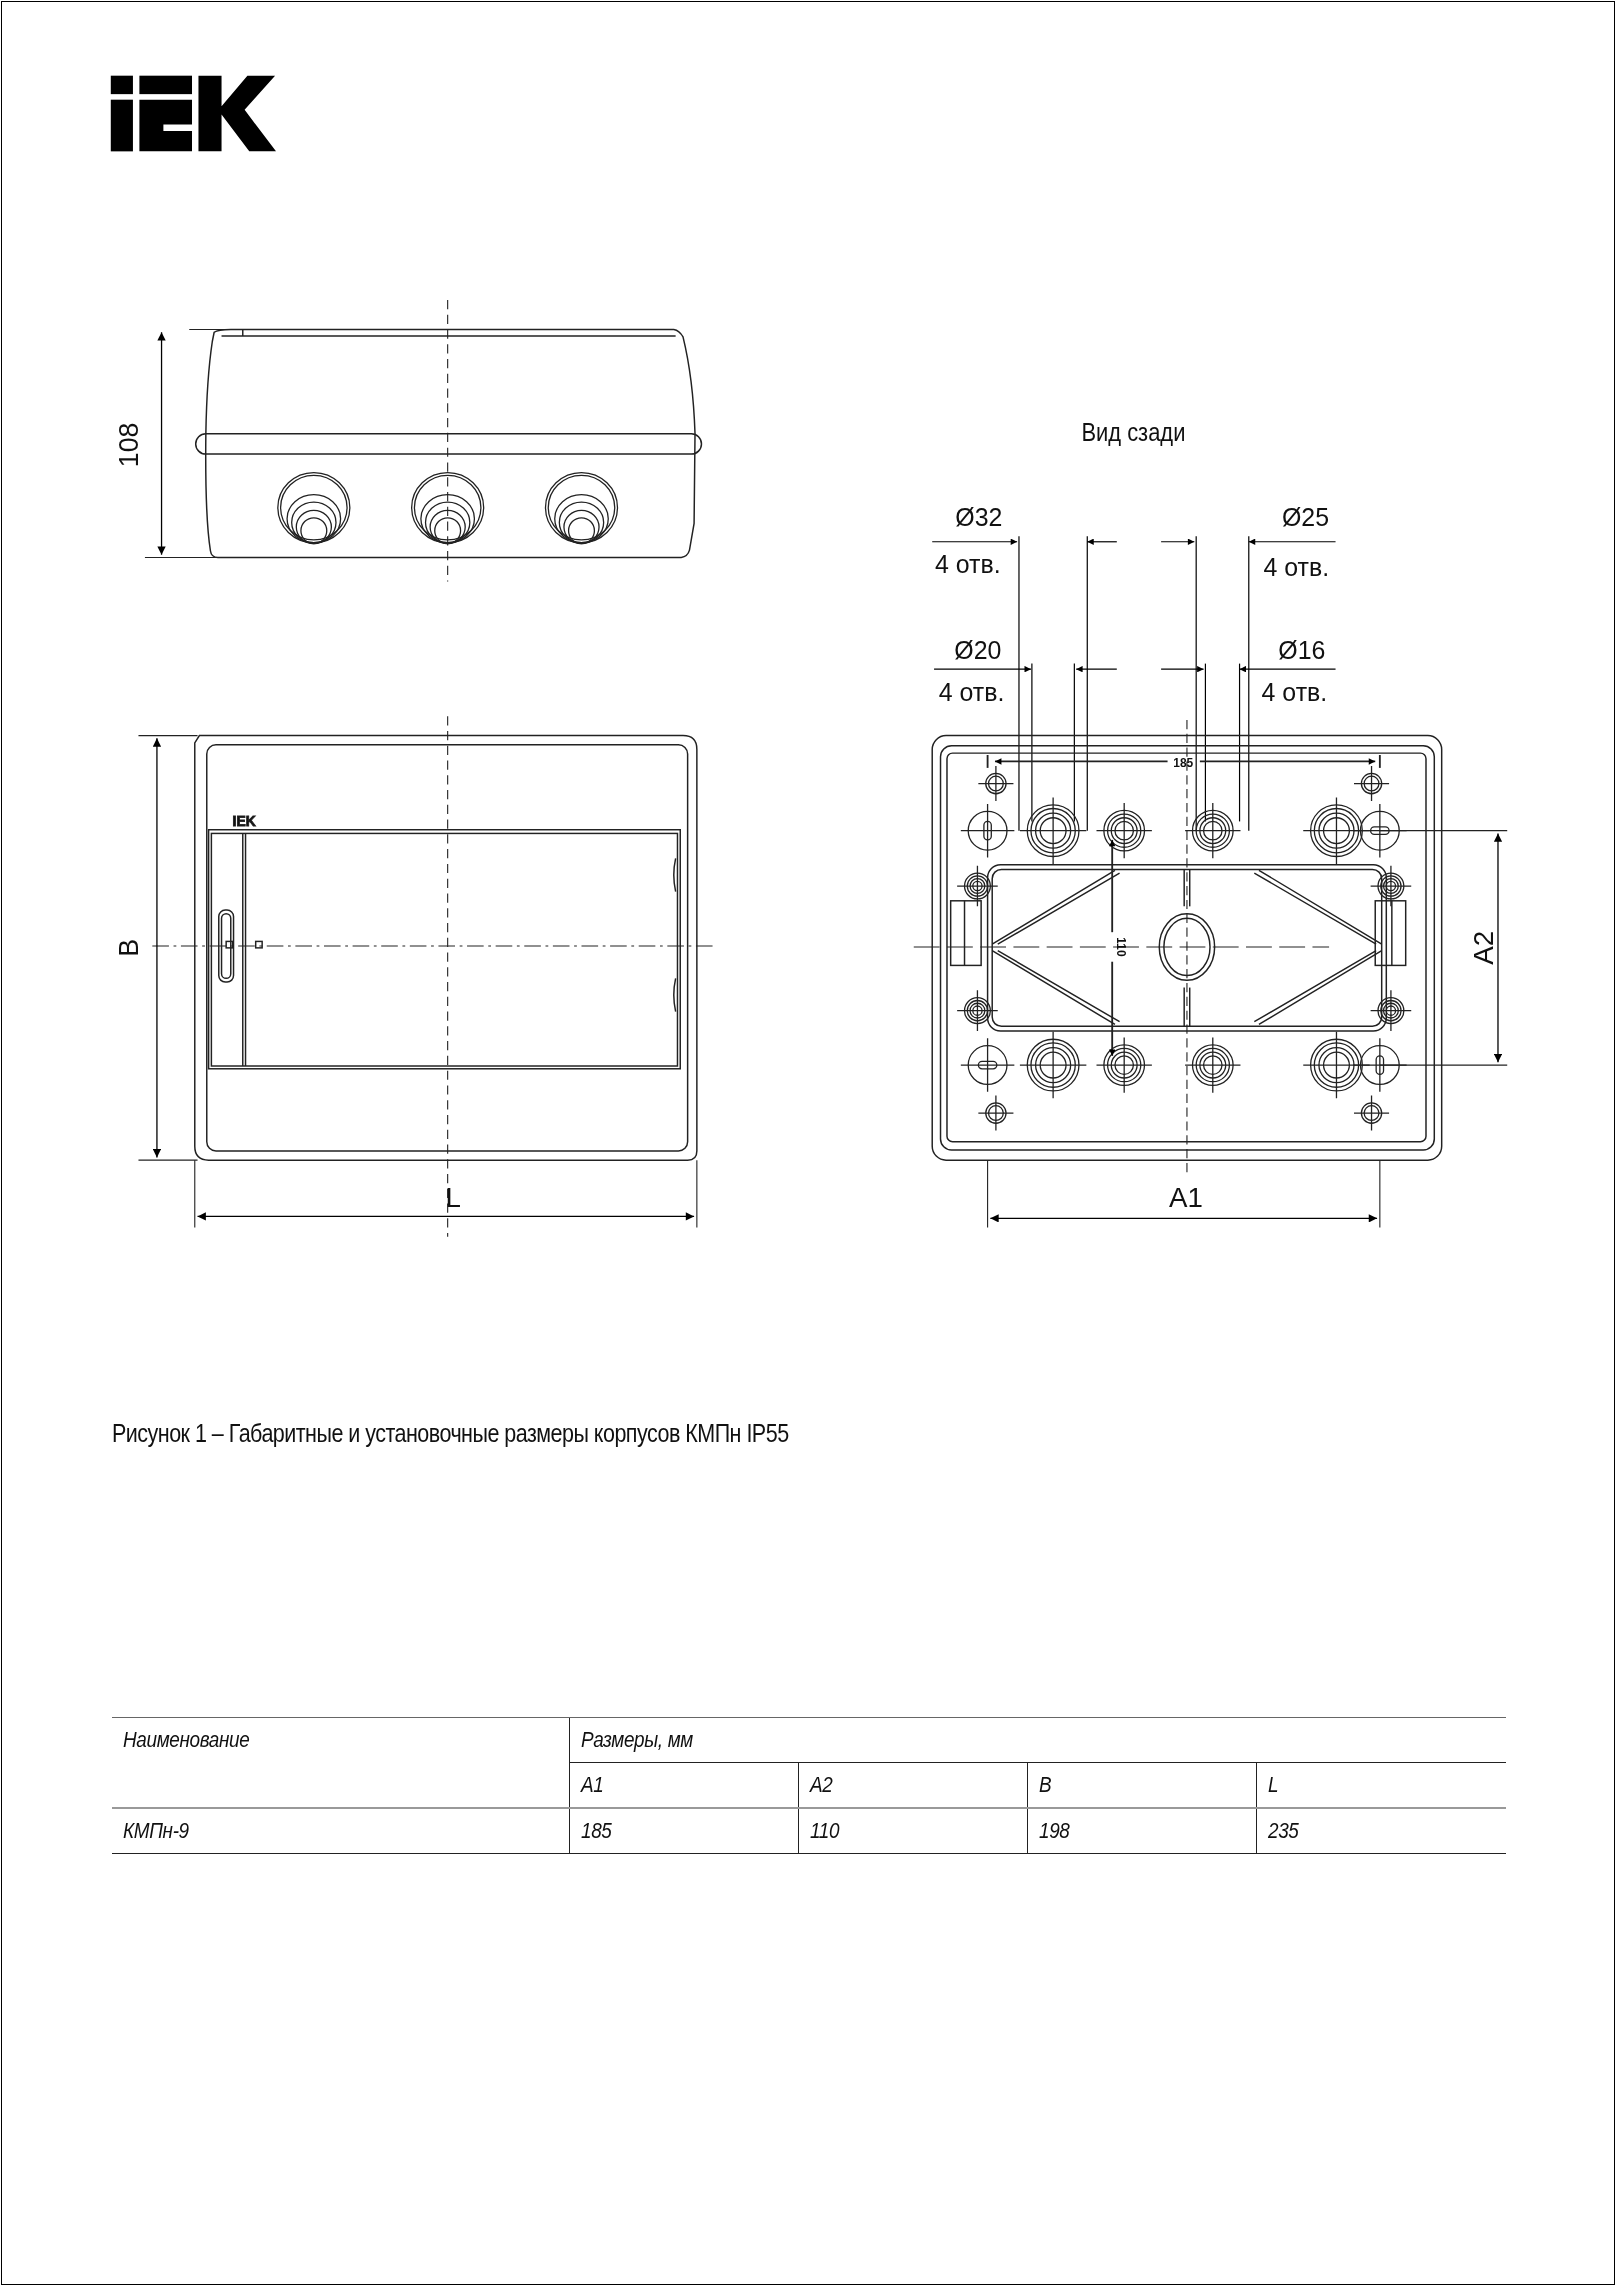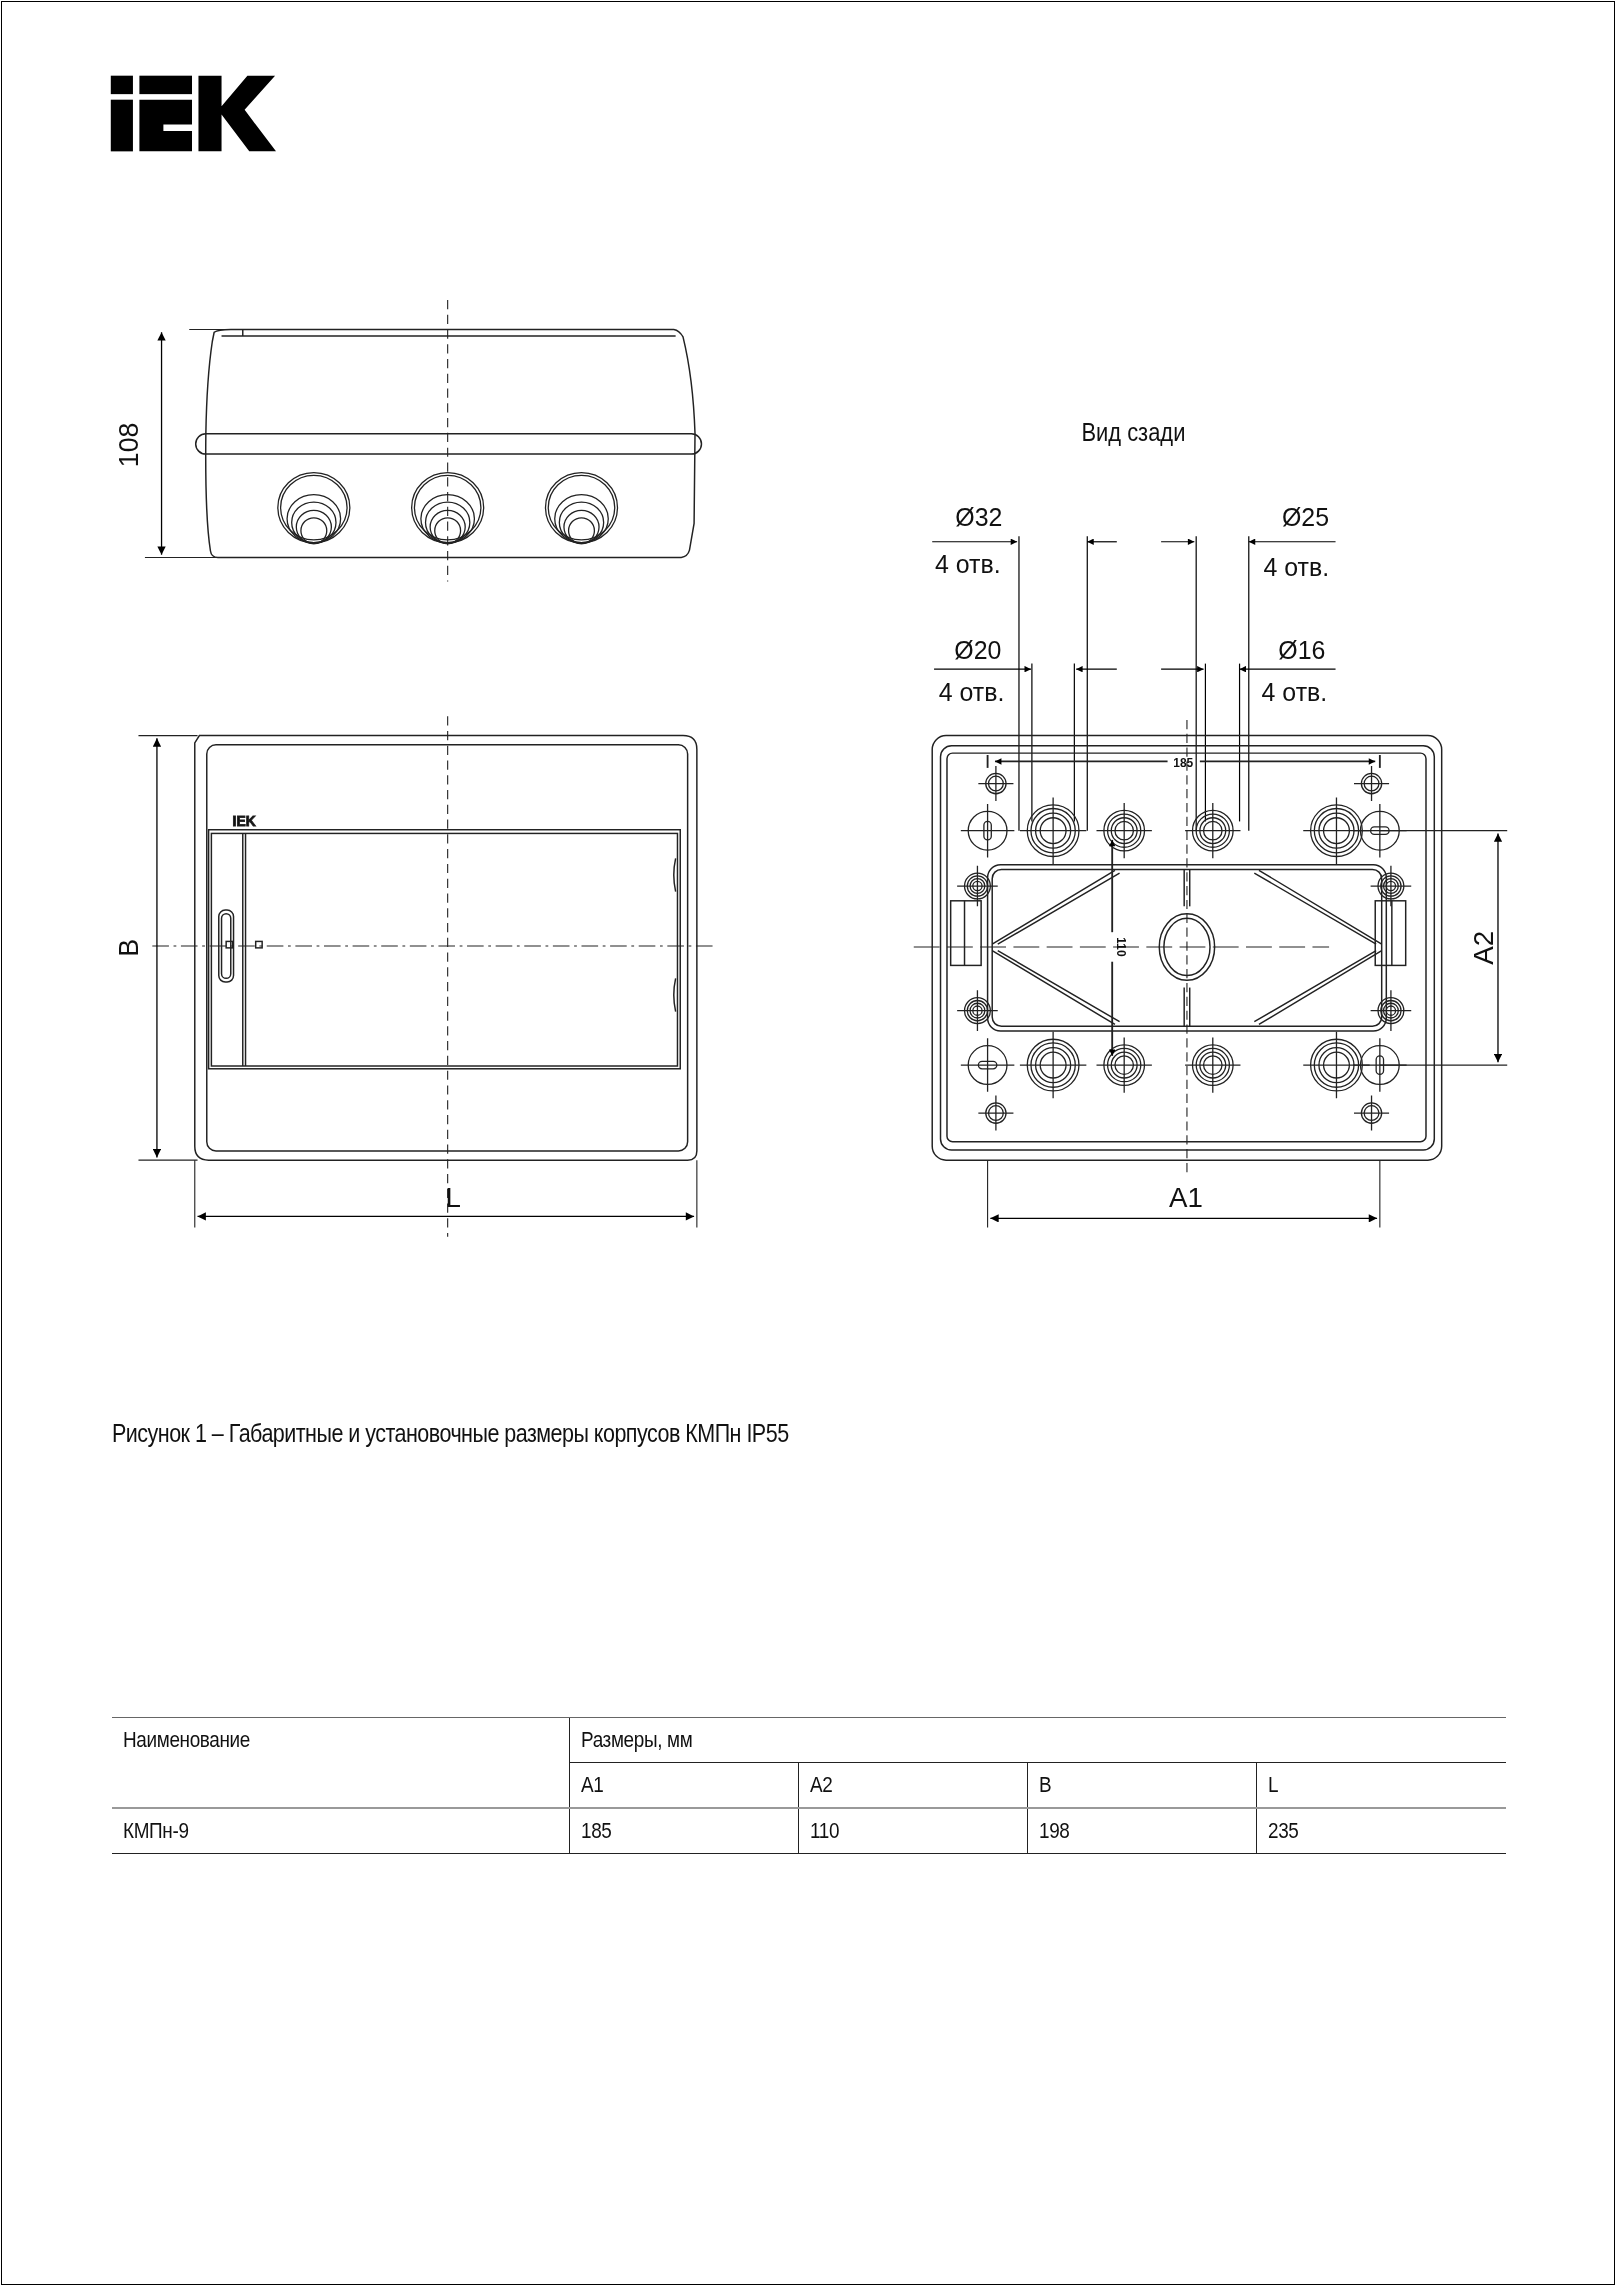--- a/index.html
+++ b/index.html
@@ -1,20 +1,20 @@
 <!DOCTYPE html>
 <html style="font-size:14.8px"><head>
 <meta charset="utf-8">
 <style>
   html, body { margin: 0; padding: 0; background: #fff; }
   body { width: 1618px; height: 2288px; position: relative; overflow: hidden; font-family: "Liberation Sans", sans-serif; color: #111; }
   .page-frame { position: absolute; left: 0.9px; top: 0.9px; width: 1612px; height: 2282px; border: 1.8px solid #000; box-sizing: content-box; }
   svg.drawing { position: absolute; left: 0; top: 0; }
   .caption { position: absolute; left: 112px; top: 1419px; font-size: 25px; letter-spacing: -0.6px; transform: scaleX(0.86); transform-origin: left top; white-space: nowrap; }
-  table.dims { position: absolute; left: 112px; top: 1717px; width: 1394px; border-collapse: collapse; font-size: 22px; }
+  table.dims { position: absolute; left: 112px; top: 1717px; width: 1394px; border-collapse: collapse; font-size: 22px; font-style: italic; }
   table.dims td { height: 44px; padding: 0 0 0 11px; vertical-align: middle; border: 0; }
   table.dims td span { display: inline-block; transform: scaleX(0.86); transform-origin: left center; letter-spacing: -0.4px; white-space: nowrap; }
   table.dims tr.r1 td { border-top: 1.8px solid #666; }
   table.dims tr.r2 td.sub { border-top: 1.8px solid #222; }
   table.dims tr.r3 td { border-top: 2.8px solid #999; border-bottom: 1.8px solid #222; }
   table.dims td.vl { border-left: 1.8px solid #222; }
   .lbl { font-family: "Liberation Sans", sans-serif; fill: #111; }
 </style>
 </head>
 <body>

